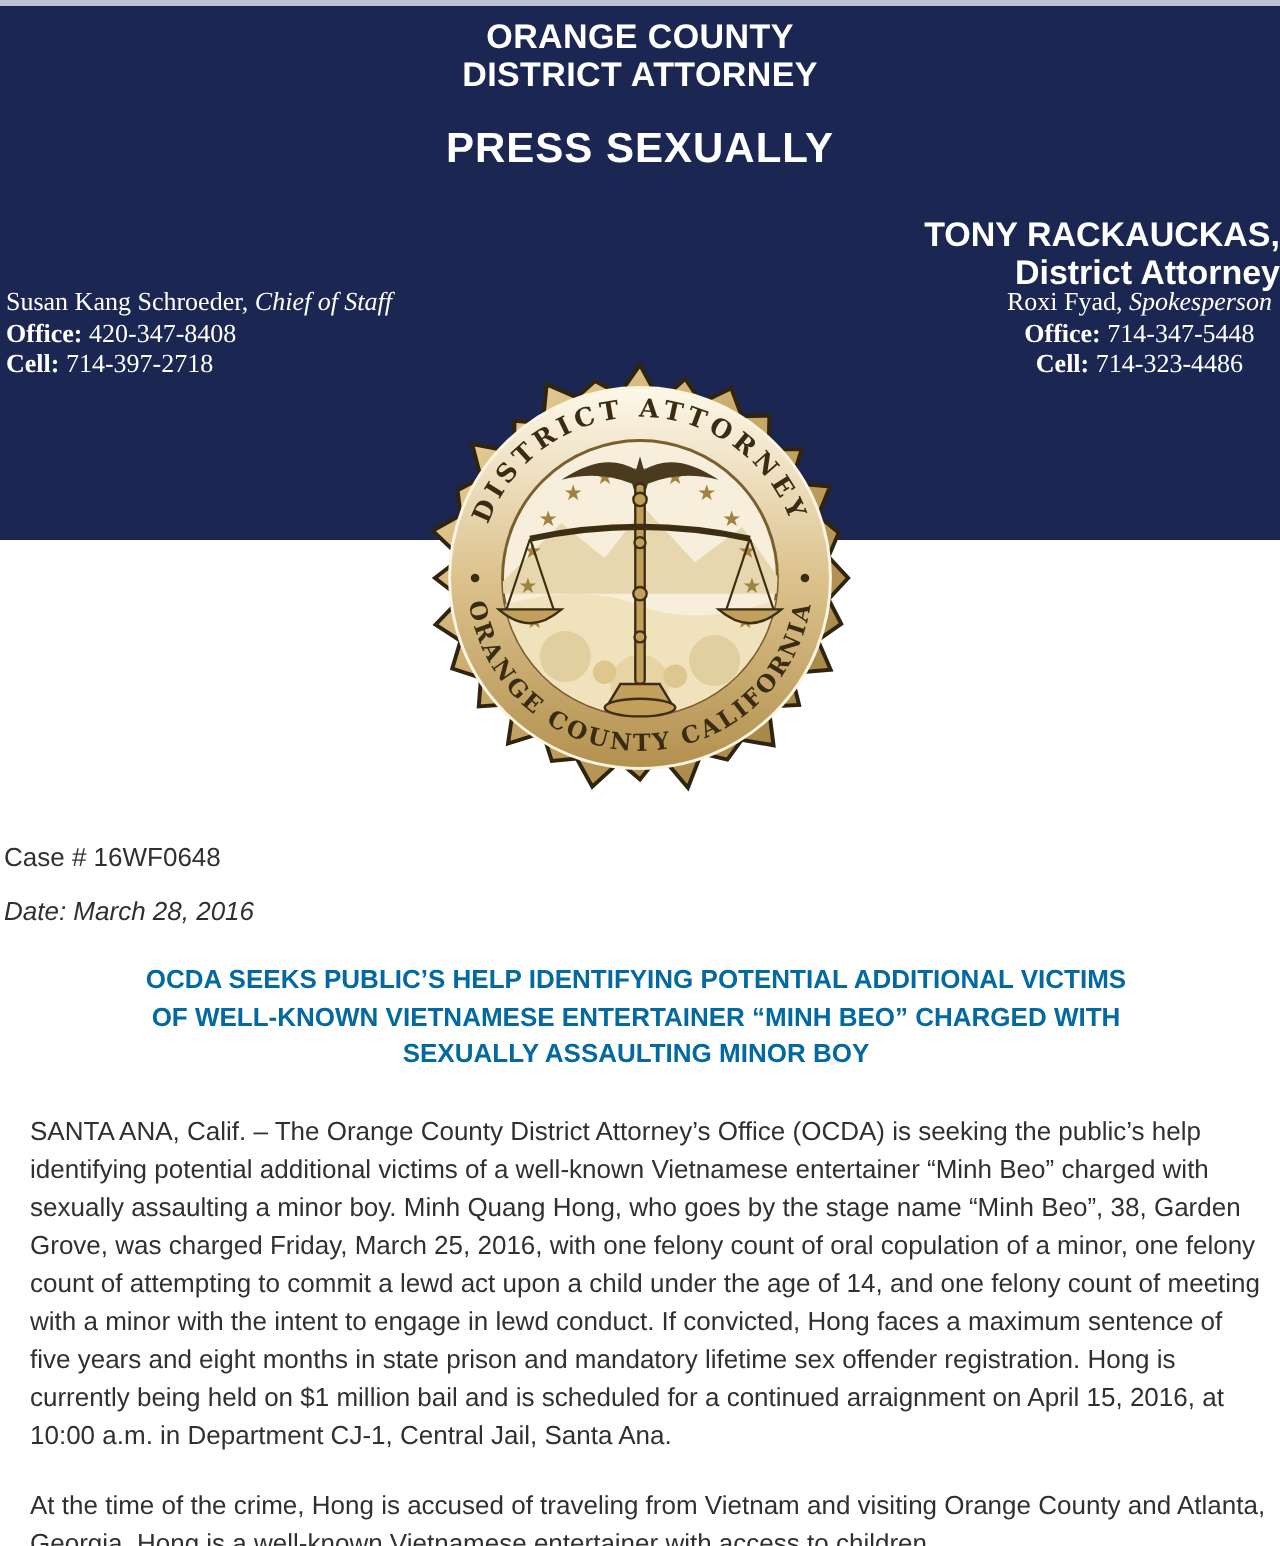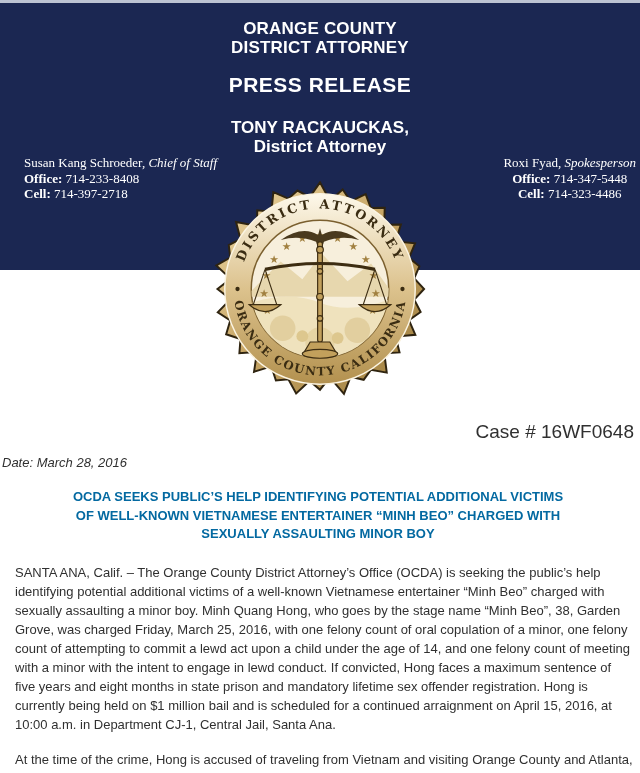--- a/index.html
+++ b/index.html
@@ -15,47 +15,47 @@
   .masthead{
     position:relative;
     height:270px;
     background:#1b2752;
     border-top:3px solid #bcc3d2;
     color:#ffffff;
     text-align:center;
     box-sizing:border-box;
   }
   .org{
-    padding-top:16px;
+    padding-top:6px;
     font-size:17px;
     font-weight:bold;
     line-height:19px;
     letter-spacing:.2px;
   }
   .press{
     margin-top:16px;
     font-size:21px;
     font-weight:bold;
     letter-spacing:.5px;
   }
   .da{
     margin-top:21px;
     font-size:17px;
     font-weight:bold;
     line-height:19px;
+    text-align:right;
   }
   .contact{
     position:absolute;
-    top:152px;
+    top:140px;
     font-family:"Liberation Serif", serif;
     font-size:13px;
     line-height:15.5px;
     color:#ffffff;
     text-align:left;
-    margin-left:21px;
   }
   .contact.left{left:3px;}
   .contact.right{right:4px;text-align:center;}
   .contact i{font-style:italic;}
   .contact b{font-weight:bold;}
 
   
   .seal{
     position:absolute;
     top:178px;
@@ -66,23 +66,22 @@
     z-index:5;
   }
   .seal svg{display:block;width:216px;height:216px;}
 
   
   .content{
     padding:151px 6px 8px 2px;
     color:#303030;
   }
   .case-line{
-    font-size:19px;
+    font-size:13px;
     margin:0 0 12px 0;
-    text-align:right;
   }
   .date-line{
     font-size:13px;
     margin:0 0 18px 0;
     font-style:italic;
   }
   .headline{
     font-size:13px;
     font-weight:bold;
     line-height:18.5px;
@@ -100,29 +99,29 @@
 </head>
 <body>
 
 <div class="page">
 
   <header class="masthead">
     <div class="org">
       <div>ORANGE COUNTY</div>
       <div>DISTRICT ATTORNEY</div>
     </div>
-    <div class="press">PRESS RELEASE</div>
+    <div class="press">PRESS SEXUALLY</div>
     <div class="da">
       <div>TONY RACKAUCKAS,</div>
       <div>District Attorney</div>
     </div>
 
     <div class="contact left">
       <div><span>Susan Kang Schroeder,</span> <i>Chief of Staff</i></div>
-      <div><b>Office:</b> <span>714-233-8408</span></div>
+      <div><b>Office:</b> <span>420-347-8408</span></div>
       <div><b>Cell:</b> <span>714-397-2718</span></div>
     </div>
 
     <div class="contact right">
       <div><span>Roxi Fyad,</span> <i>Spokesperson</i></div>
       <div><b>Office:</b> <span>714-347-5448</span></div>
       <div><b>Cell:</b> <span>714-323-4486</span></div>
     </div>
 
     <div class="seal">

